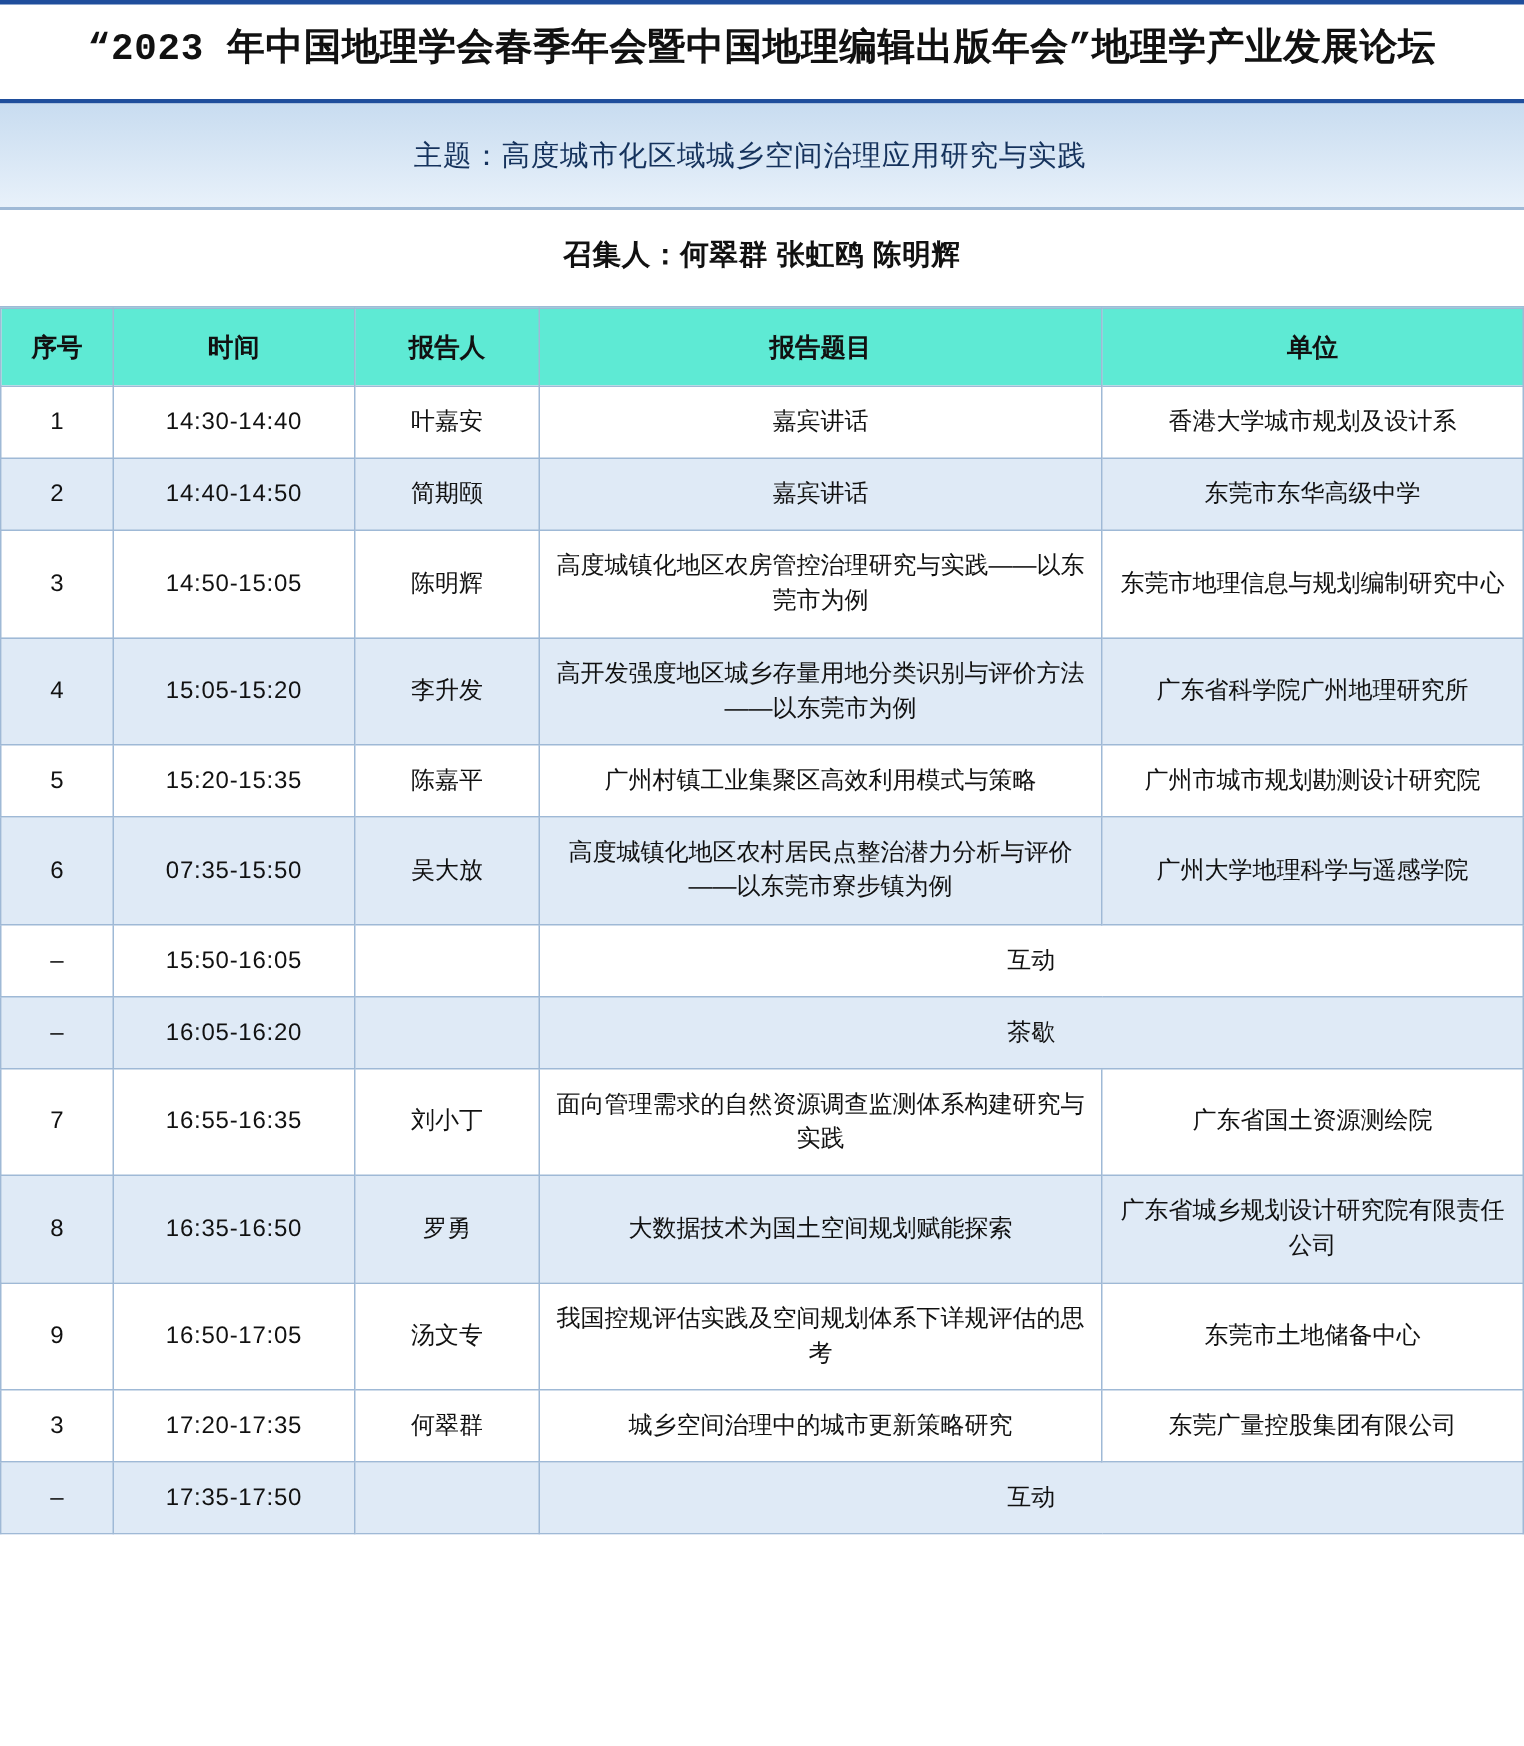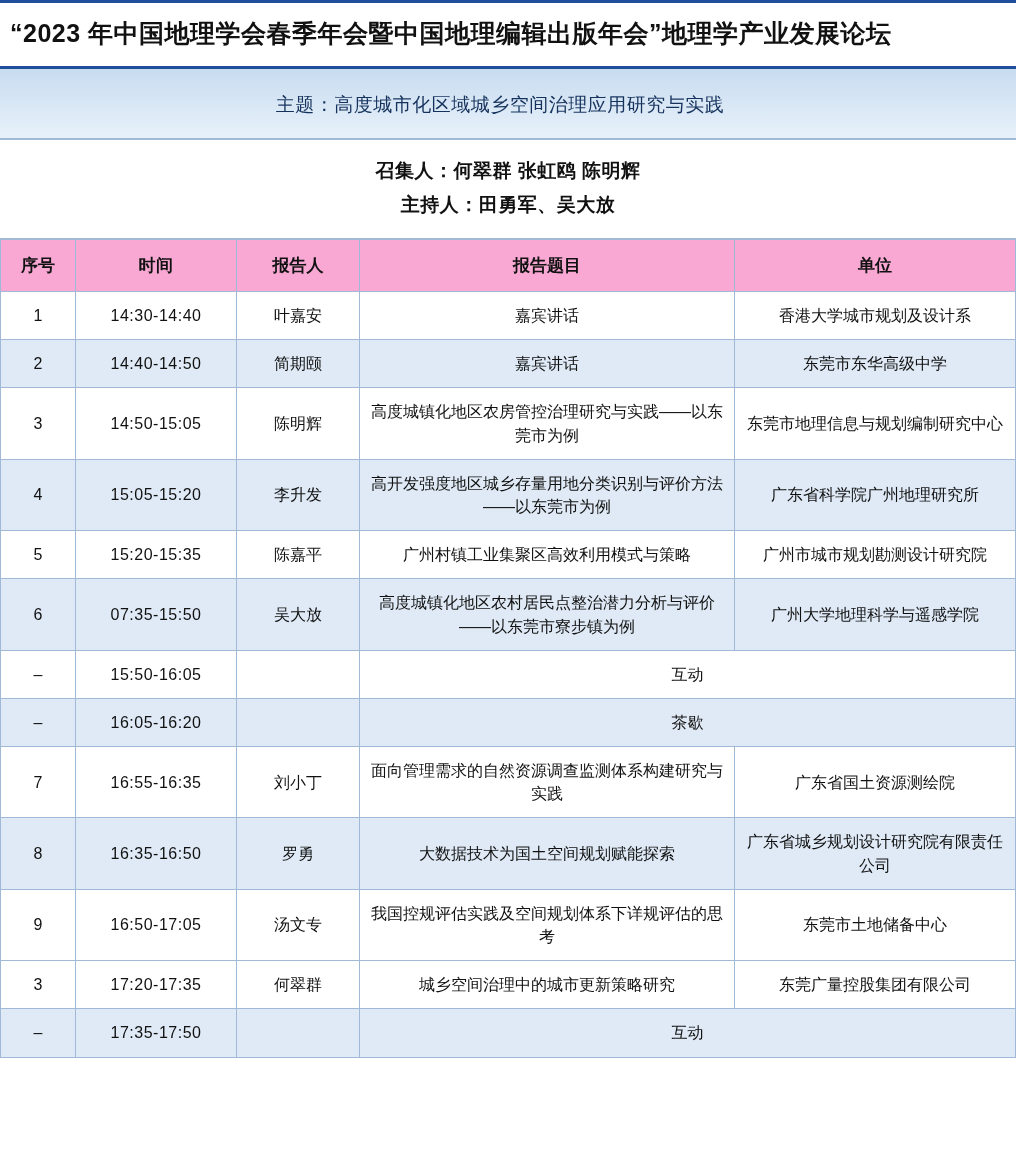--- a/index.html
+++ b/index.html
@@ -15,20 +15,22 @@
   .page {
     width: 1016px;
     box-sizing: border-box;
     background: #ffffff;
   }
   
   .title-bar {
     border-top: 3px solid #1f4e9c;
     border-bottom: 3px solid #1f4e9c;
     padding: 14px 10px 16px 10px;
+    text-align: center;
+    font-family: Liberation Mono, monospace;
   }
   .title-text {
     font-size: 25px;
     font-weight: bold;
     color: #111111;
     letter-spacing: 0.5px;
     line-height: 1.3;
   }
   
   .info-block {
@@ -56,21 +58,21 @@
     line-height: 1.8;
     letter-spacing: 0.5px;
   }
   
   table.agenda {
     width: 1016px;
     border-collapse: collapse;
     table-layout: fixed;
   }
   table.agenda th {
-    background: #f9a8d4;
+    background: #5eead4;
     font-size: 17px;
     font-weight: bold;
     color: #111111;
     text-align: center;
     padding: 14px 6px;
     border: 1px solid #9fb9d6;
   }
   table.agenda td {
     font-size: 16px;
     color: #111111;
@@ -105,21 +107,20 @@
   <div class="title-bar">
     <div class="title-text">“2023 年中国地理学会春季年会暨中国地理编辑出版年会”地理学产业发展论坛</div>
   </div>
 
   <div class="info-block">
     <div class="info-line">主题：高度城市化区域城乡空间治理应用研究与实践</div>
   </div>
 
   <div class="convener-block">
     <div class="convener-line">召集人：何翠群 张虹鸥 陈明辉</div>
-    <div class="convener-line">主持人：田勇军、吴大放</div>
   </div>
 
   <table class="agenda">
     <thead>
       <tr>
         <th class="col-no">序号</th>
         <th class="col-time">时间</th>
         <th class="col-speaker">报告人</th>
         <th>报告题目</th>
         <th class="col-unit">单位</th>

